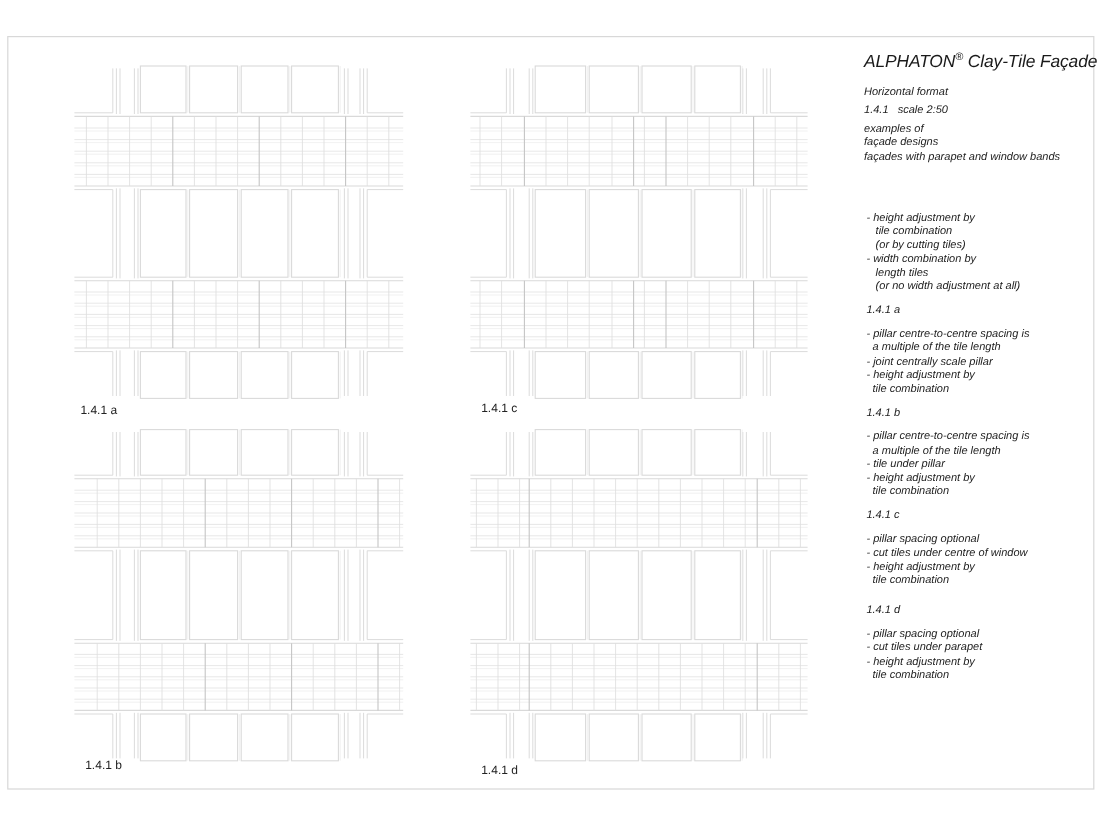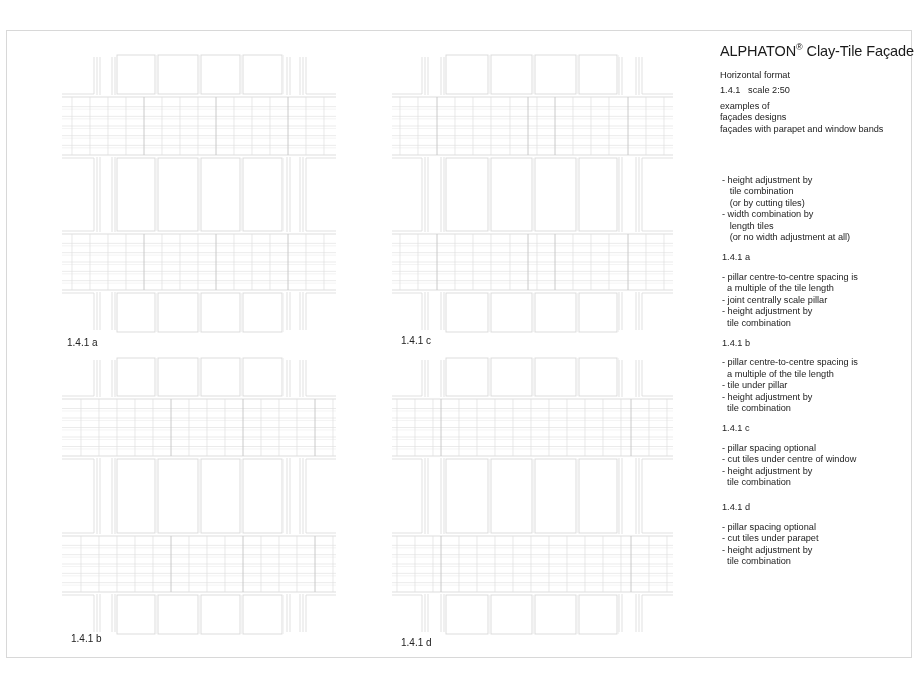--- a/index.html
+++ b/index.html
@@ -2,21 +2,21 @@
 <html><head>
 <meta charset="utf-8">
 <style>
   html, body { margin: 0; padding: 0; background: #ffffff; }
   body { width: 920px; height: 690px; position: relative; overflow: hidden;
          font-family: "Liberation Sans", sans-serif; color: #1a1a1a; }
   .sheet { position: absolute; left: 6px; top: 30px; width: 906px; height: 628px;
            border: 1px solid #d8d8d8; box-sizing: border-box; background: #fff; }
   svg.drawings { position: absolute; left: 0; top: 0; }
   .fig-label { position: absolute; font-size: 10px; color: #222; }
-  .legend { position: absolute; left: 720px; top: 38px; width: 195px; font-size: 9.2px; line-height: 11.4px; color: #222; }
+  .legend { position: absolute; left: 720px; top: 38px; width: 195px; font-size: 9.2px; line-height: 11.4px; color: #222; font-style: italic; }
   .legend .title { font-size: 14.5px; line-height: 18px; margin-bottom: 10px; color: #1a1a1a; letter-spacing: -0.1px; }
   .legend .title sup { font-size: 9px; vertical-align: 6px; }
   .legend .p { margin: 0; white-space: pre; }
   .legend .gap-s { height: 4px; }
   .legend .gap-l { height: 40px; }
   .legend .sec { margin-left: 2px; }
   .legend .head { margin-left: 2px; margin-top: 9px; margin-bottom: 8px; }
 </style>
 </head>
 <body>
@@ -509,21 +509,21 @@
 <div class="fig-label" style="left:401px;top:335px;">1.4.1 c</div>
 <div class="fig-label" style="left:401px;top:637px;">1.4.1 d</div>
 
 <div class="legend">
   <div class="title"><span>ALPHATON</span><sup>®</sup><span> Clay-Tile Façade</span></div>
   <p class="p">Horizontal format</p>
   <div class="gap-s"></div>
   <p class="p">1.4.1   scale 2:50</p>
   <div class="gap-s"></div>
   <p class="p">examples of</p>
-  <p class="p">façades designs</p>
+  <p class="p">façade designs</p>
   <p class="p">façades with parapet and window bands</p>
   <div class="gap-l"></div>
 
   <div class="sec">
     <p class="p">- height adjustment by</p>
     <p class="p">   tile combination</p>
     <p class="p">   (or by cutting tiles)</p>
     <p class="p">- width combination by</p>
     <p class="p">   length tiles</p>
     <p class="p">   (or no width adjustment at all)</p>

